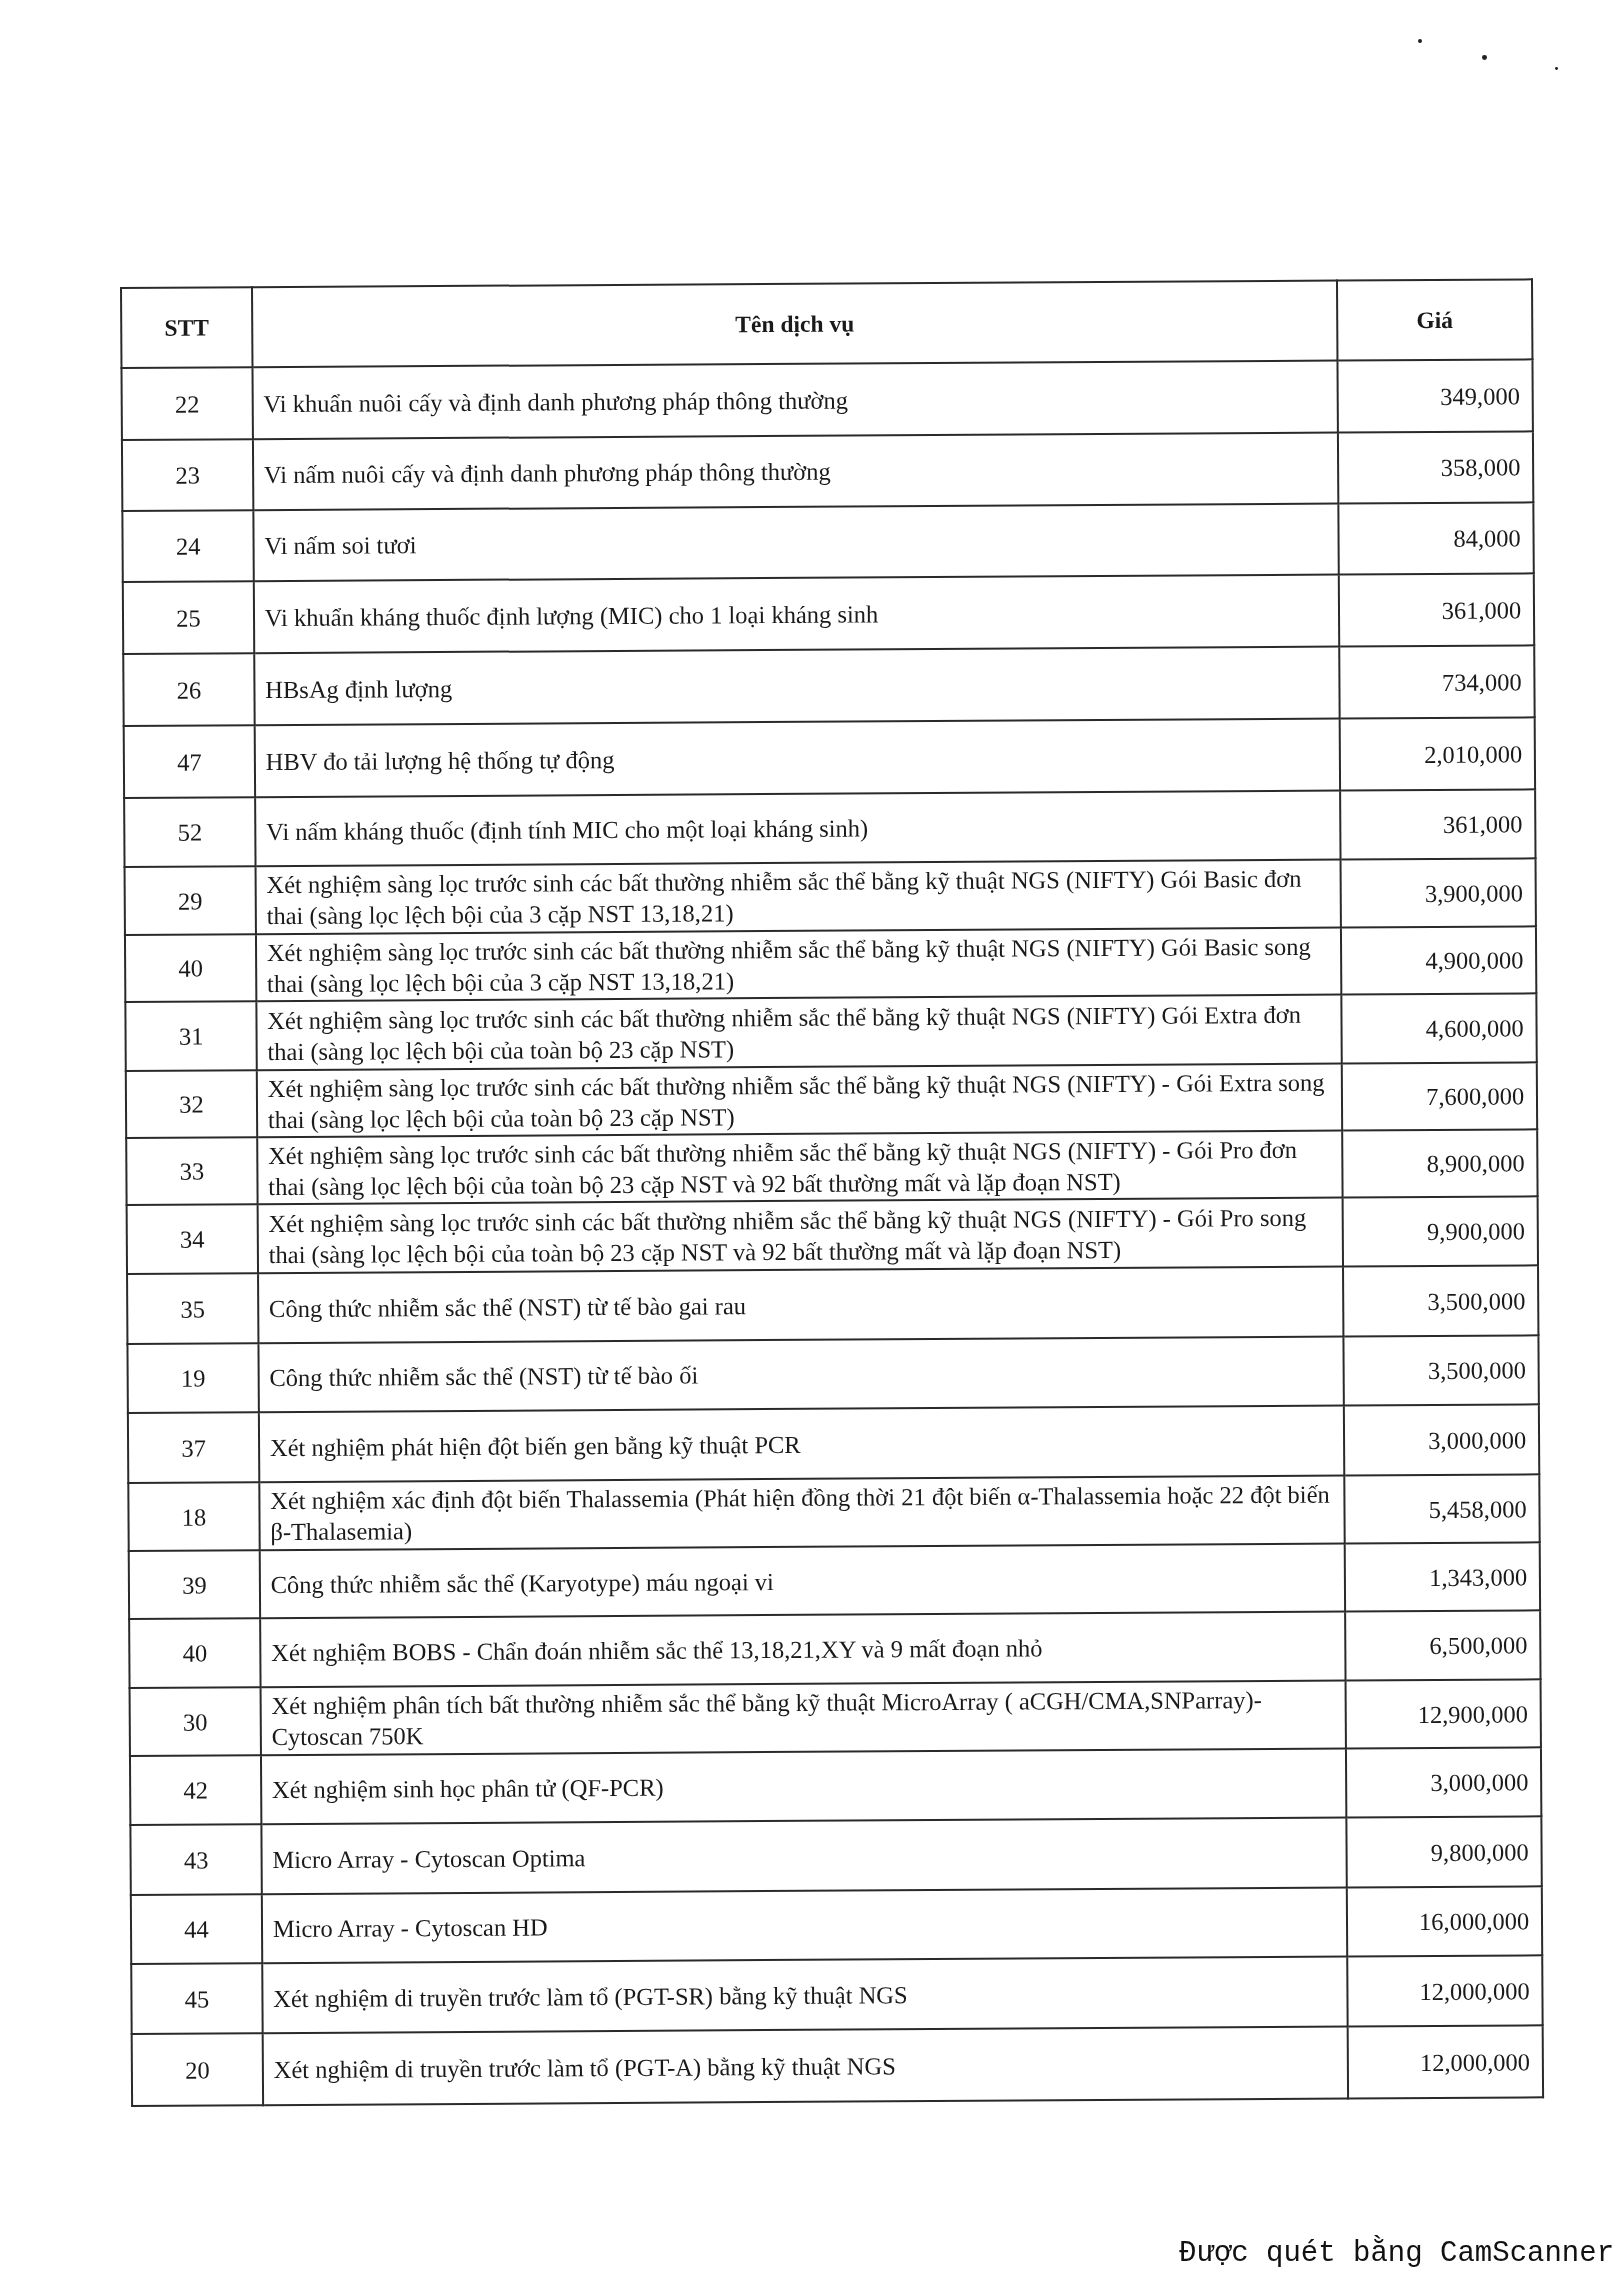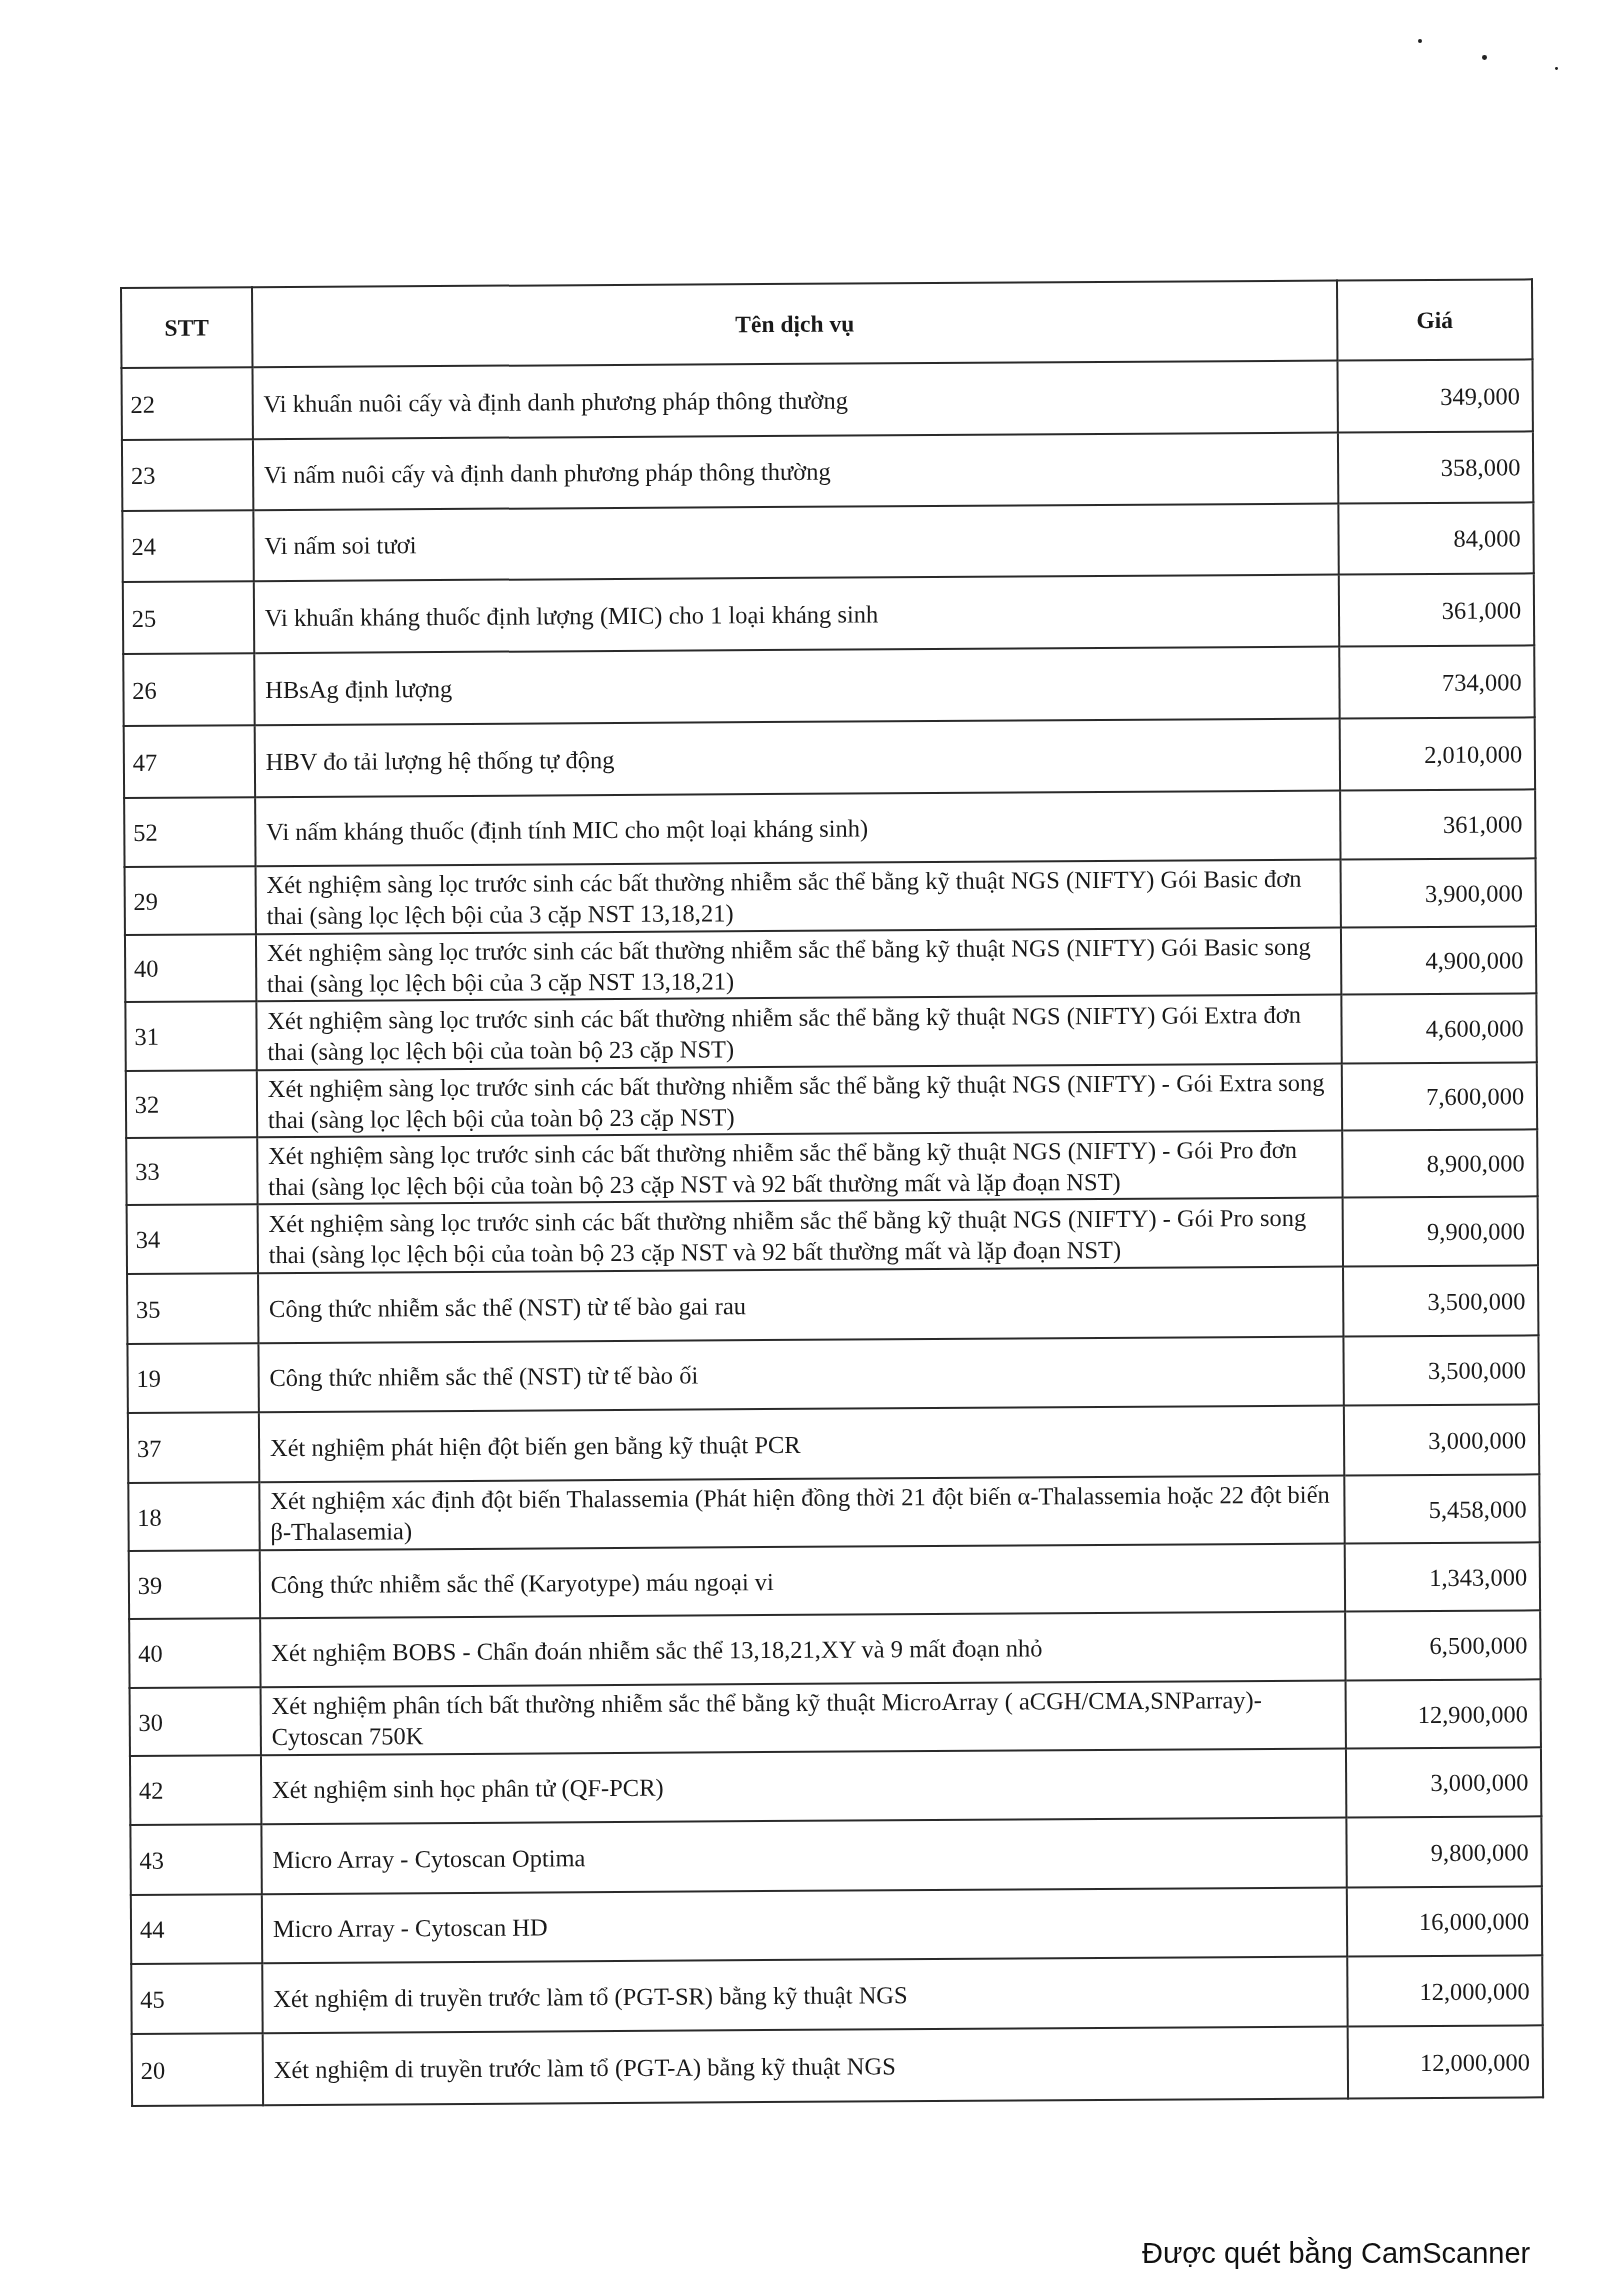--- a/index.html
+++ b/index.html
@@ -16,27 +16,27 @@
     border-collapse: collapse; width: 100%; table-layout: fixed;
   }
   col.c-stt { width: 131px; }
   col.c-name { width: 1085px; }
   col.c-price { width: 195px; }
   td, th {
     border: 2.5px solid #2a2a2a; padding: 0 7.8px; vertical-align: middle;
     font-size: 24.5px; line-height: 31px;
   }
   th { font-weight: bold; height: 78px; text-align: center; font-size: 23.5px; }
-  td.stt { }
+  td.stt { text-align: center; }
   td.name { text-align: left; padding-left: 9.8px; }
   td.price { text-align: right; padding-right: 11.8px; }
   tr.row { }
   .footer-mark {
-    position: absolute; left: 1142px; top: 2237px;
-    font-family: Liberation Sans, sans-serif;
+    position: absolute; left: 1179px; top: 2237px;
+    font-family: Liberation Mono, monospace;
     font-size: 29px; color: #111;
   }
 </style>
 </head>
 <body>
 
 <div class="speck" style="left:1418px;top:39px;width:3.9px;height:3.9px;"></div>
 <div class="speck" style="left:1482px;top:55px;width:4.9px;height:4.9px;"></div>
 <div class="speck" style="left:1555px;top:67px;width:2.9px;height:2.9px;"></div>
 

